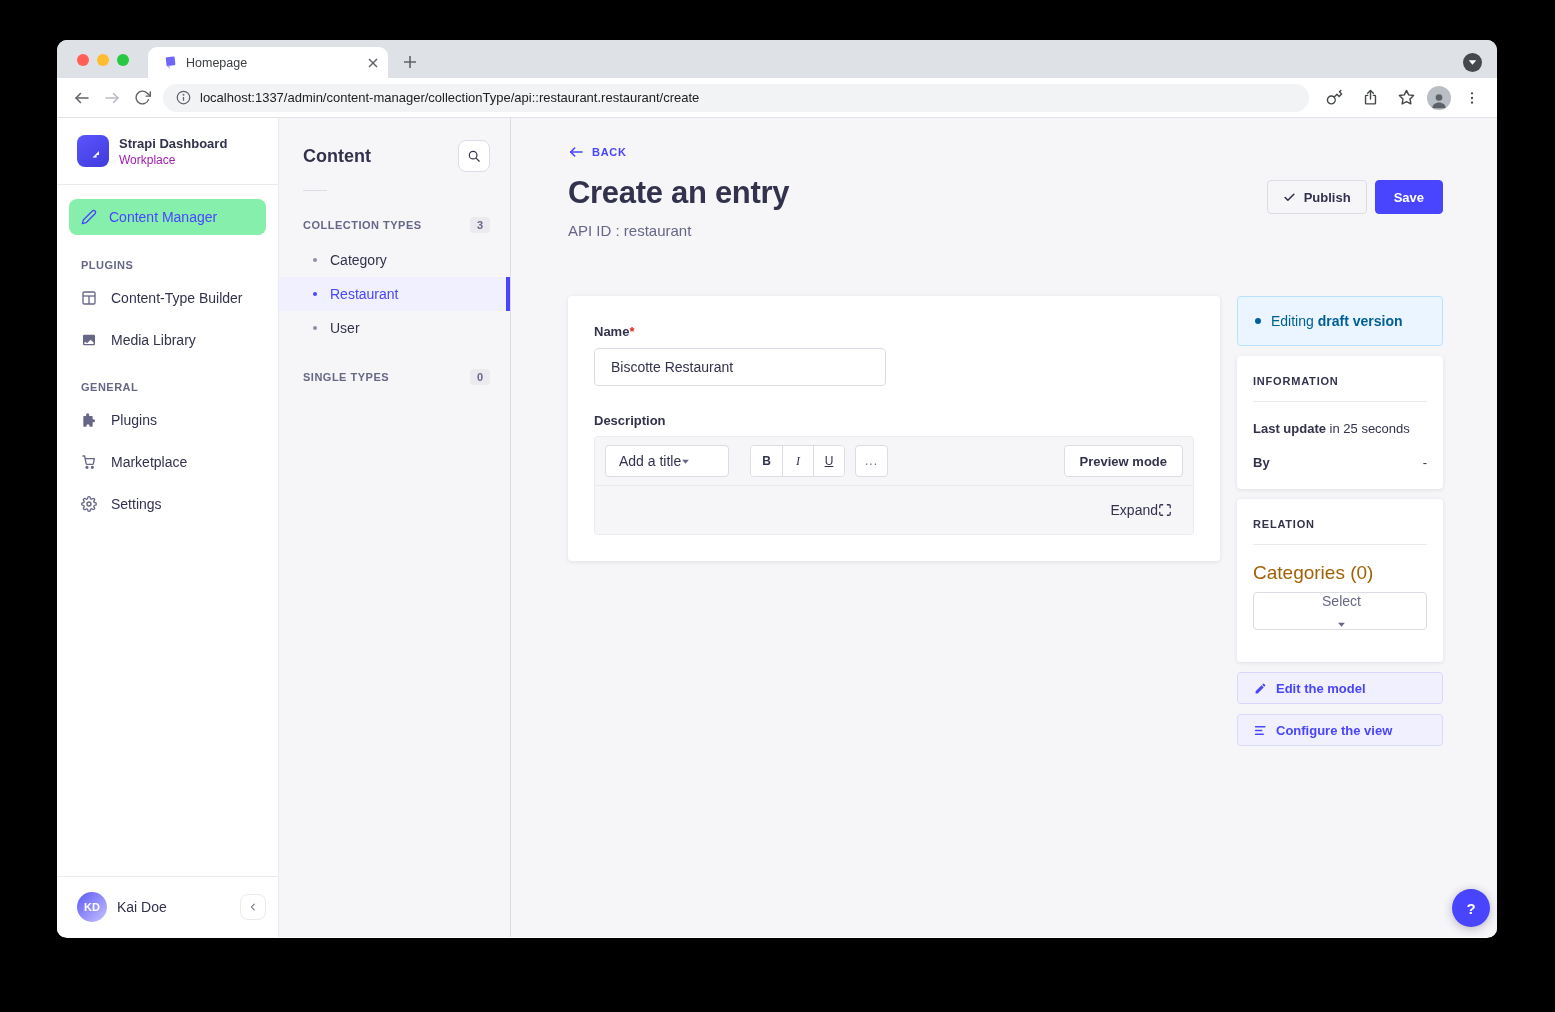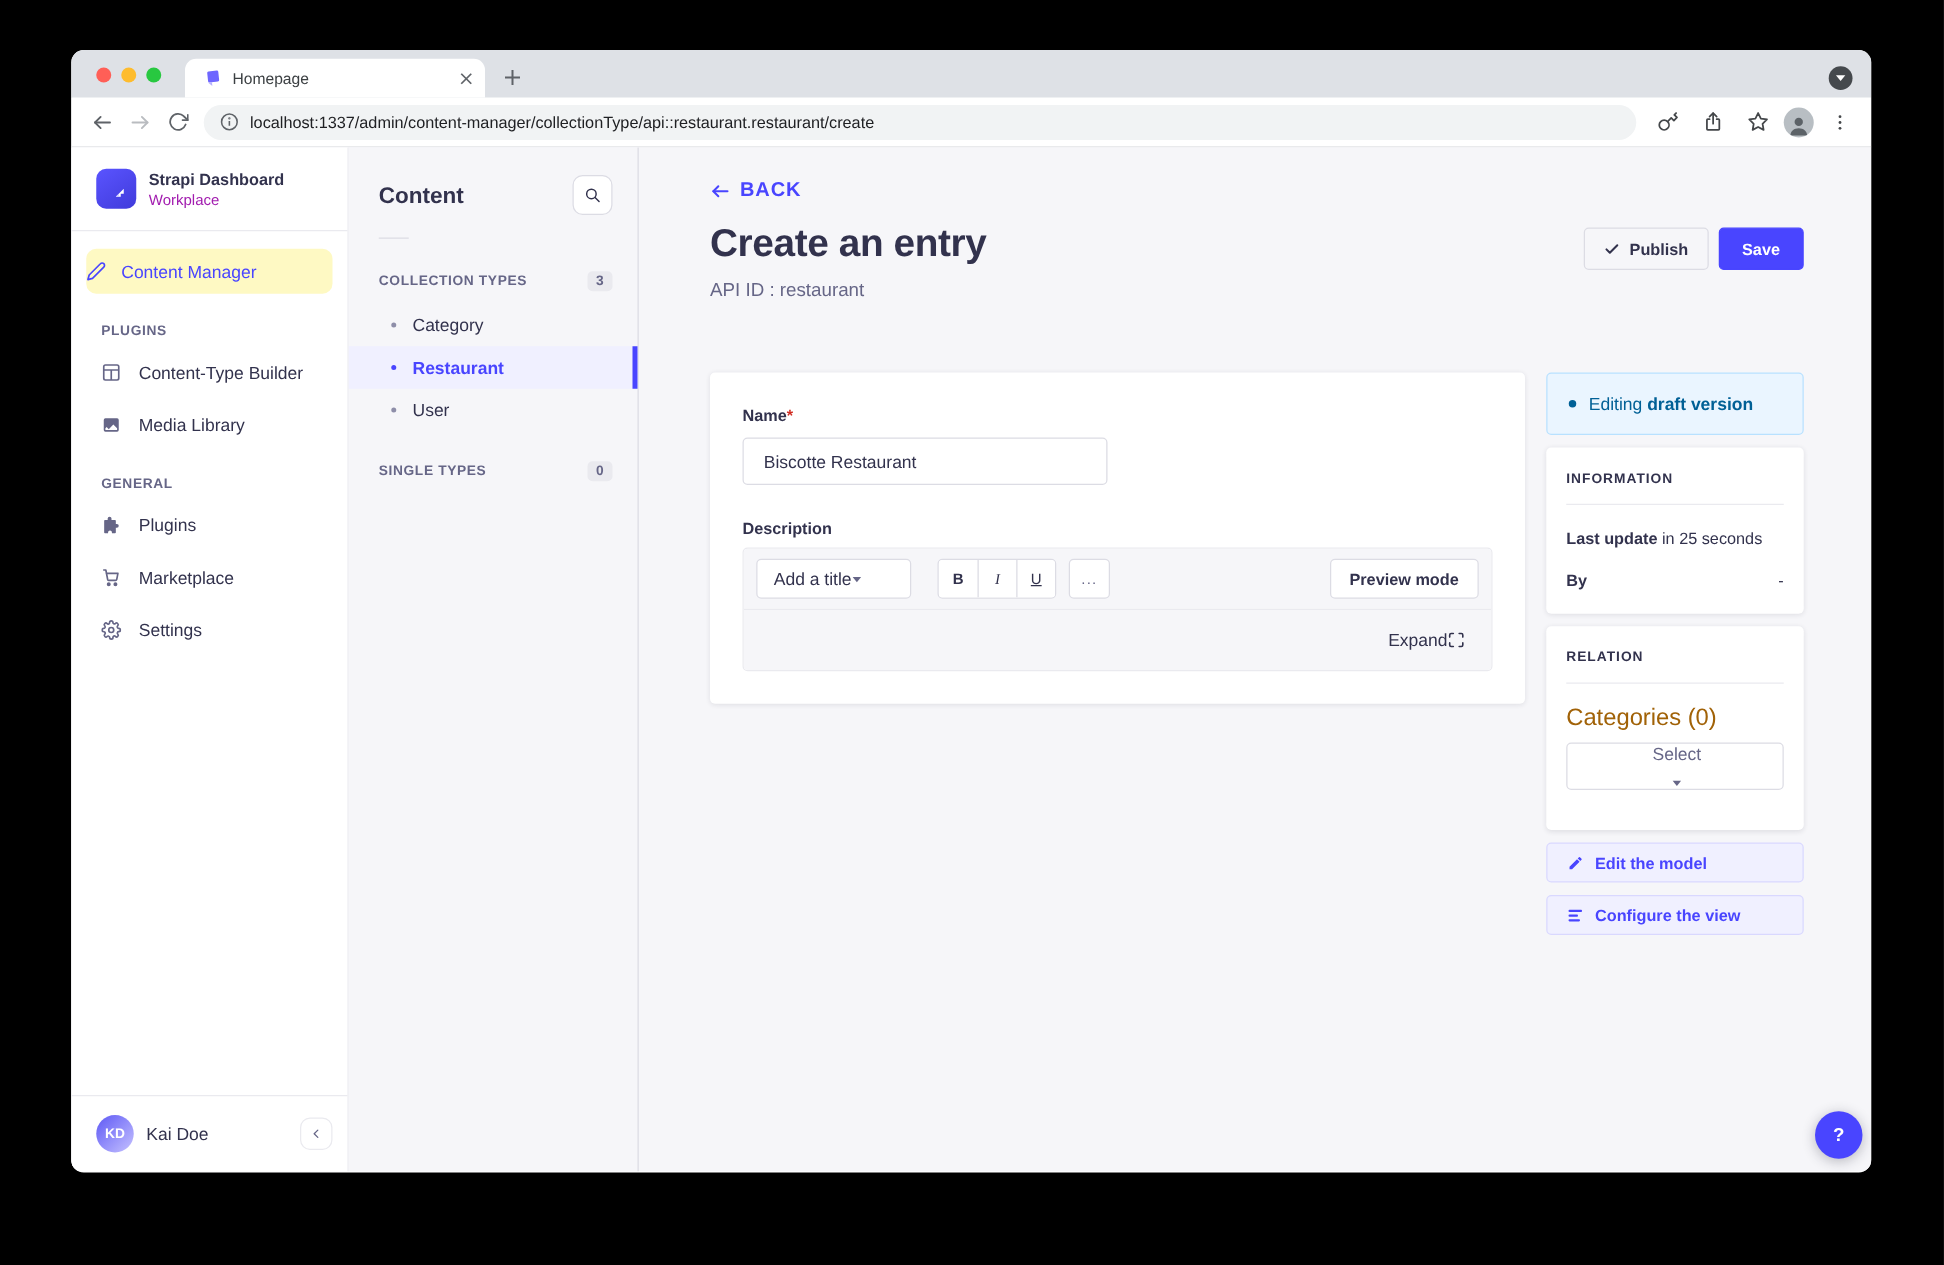--- a/index.html
+++ b/index.html
@@ -26,47 +26,47 @@
 
   
   .app { display:flex; height:819px; background:#f6f6f9; position:relative; }
 
   
   .sidebar { width:222px; background:#fff; border-right:1px solid #eaeaef; display:flex; flex-direction:column; flex-shrink:0; }
   .brand { display:flex; align-items:center; gap:10px; padding:17px 20px; border-bottom:1px solid #eaeaef; }
   .brand-logo { width:32px; height:32px; border-radius:8px; background:linear-gradient(145deg,#5a54ff,#403bdb); display:flex; align-items:center; justify-content:center; flex-shrink:0; }
   .brand-name { font-size:13px; font-weight:bold; color:#32324d; }
   .brand-sub { font-size:12px; color:#a21caf; margin-top:2px; }
-  .cm-item { margin:14px 12px 4px; padding:10px 0; background:#fef9c3; border-radius:8px; color:#4945ff; display:flex; align-items:center; gap:12px; font-size:14px; cursor:pointer; }
+  .cm-item { margin:14px 12px 4px; padding:10px 12px; background:#86efac; border-radius:8px; color:#4945ff; display:flex; align-items:center; gap:12px; font-size:14px; cursor:pointer; }
   .section-label { padding:20px 24px 6px; font-size:11px; font-weight:bold; color:#666687; letter-spacing:.5px; }
   .side-item { display:flex; align-items:center; gap:14px; padding:13px 24px; font-size:14px; color:#32324d; cursor:pointer; }
   .side-item .ic { color:#666687; display:flex; }
   .sidebar-user { margin-top:auto; border-top:1px solid #eaeaef; padding:15px 12px 15px 20px; display:flex; align-items:center; gap:10px; }
   .avatar-user { width:30px; height:30px; border-radius:50%; background:linear-gradient(135deg,#5d58f5,#c6c2ff); color:#fff; font-size:11px; font-weight:bold; display:flex; align-items:center; justify-content:center; }
   .user-name { font-size:14px; color:#32324d; }
   .collapse-btn { margin-left:auto; width:26px; height:26px; background:#fff; border:1px solid #eaeaef; border-radius:8px; color:#666687; }
 
   
   .subnav { width:232px; background:#f6f6f9; border-right:1px solid #dcdce4; flex-shrink:0; }
   .subnav-header { display:flex; align-items:center; justify-content:space-between; padding:22px 20px 0 24px; }
   .subnav-title { font-size:18px; font-weight:bold; color:#32324d; }
   .search-btn { width:32px; height:32px; background:#fff; border:1px solid #dcdce4; border-radius:8px; color:#32324d; }
   .subnav-divider { width:24px; height:1px; background:#dcdce4; margin:18px 0 2px 24px; }
   .group-head { display:flex; align-items:center; justify-content:space-between; padding:24px 20px 10px 24px; }
   .group-label { font-size:11px; font-weight:bold; color:#666687; letter-spacing:.5px; }
   .badge { background:#eaeaef; border-radius:4px; padding:2px 7px; font-size:11px; font-weight:bold; color:#666687; }
   .subnav-item { position:relative; display:flex; align-items:center; gap:13px; padding:9px 24px 9px 34px; font-size:14px; color:#32324d; cursor:pointer; }
   .subnav-item .dot { width:4px; height:4px; border-radius:50%; background:#8e8ea9; flex-shrink:0; }
-  .subnav-item.active { background:#f0f0ff; color:#4945ff; font-weight:bold;gap:13px; }
+  .subnav-item.active { background:#f0f0ff; color:#4945ff; font-weight:normal;gap:13px; }
   .subnav-item.active .dot { background:#4945ff; }
   .subnav-item.active::after { content:""; position:absolute; right:0; top:0; bottom:0; width:4px; background:#4945ff; }
 
   
   .main { flex:1; padding:0 54px 0 57px; position:relative; overflow:hidden; }
-  .back-link { display:inline-flex; align-items:center; gap:8px; margin-top:26px; color:#4945ff; font-size:16px; font-weight:bold; letter-spacing:.7px; cursor:pointer; }
+  .back-link { display:inline-flex; align-items:center; gap:8px; margin-top:26px; color:#4945ff; font-size:11px; font-weight:bold; letter-spacing:.7px; cursor:pointer; }
   .title-row { display:flex; justify-content:space-between; align-items:flex-start; margin-top:11px; }
   .page-title { font-size:31px; font-weight:bold; color:#32324d; letter-spacing:-.3px; }
   .page-sub { margin-top:8px; font-size:15px; color:#666687; }
   .actions { display:flex; gap:8px; margin-top:5px; }
   .btn { height:34px; border-radius:4px; font-size:13px; font-weight:bold; display:inline-flex; align-items:center; gap:8px; cursor:pointer; font-family:inherit; }
   .btn-publish { padding:0 15px; background:#f6f6f9; border:1px solid #dcdce4; color:#32324d; }
   .btn-save { padding:0 18px; background:#4945ff; border:1px solid #4945ff; color:#fff; }
 
   .content-row { display:flex; gap:17px; margin-top:57px; align-items:flex-start; }
   .card { width:652px; background:#fff; border-radius:4px; box-shadow:0 1px 4px rgba(33,33,52,.1); padding:26px; }

